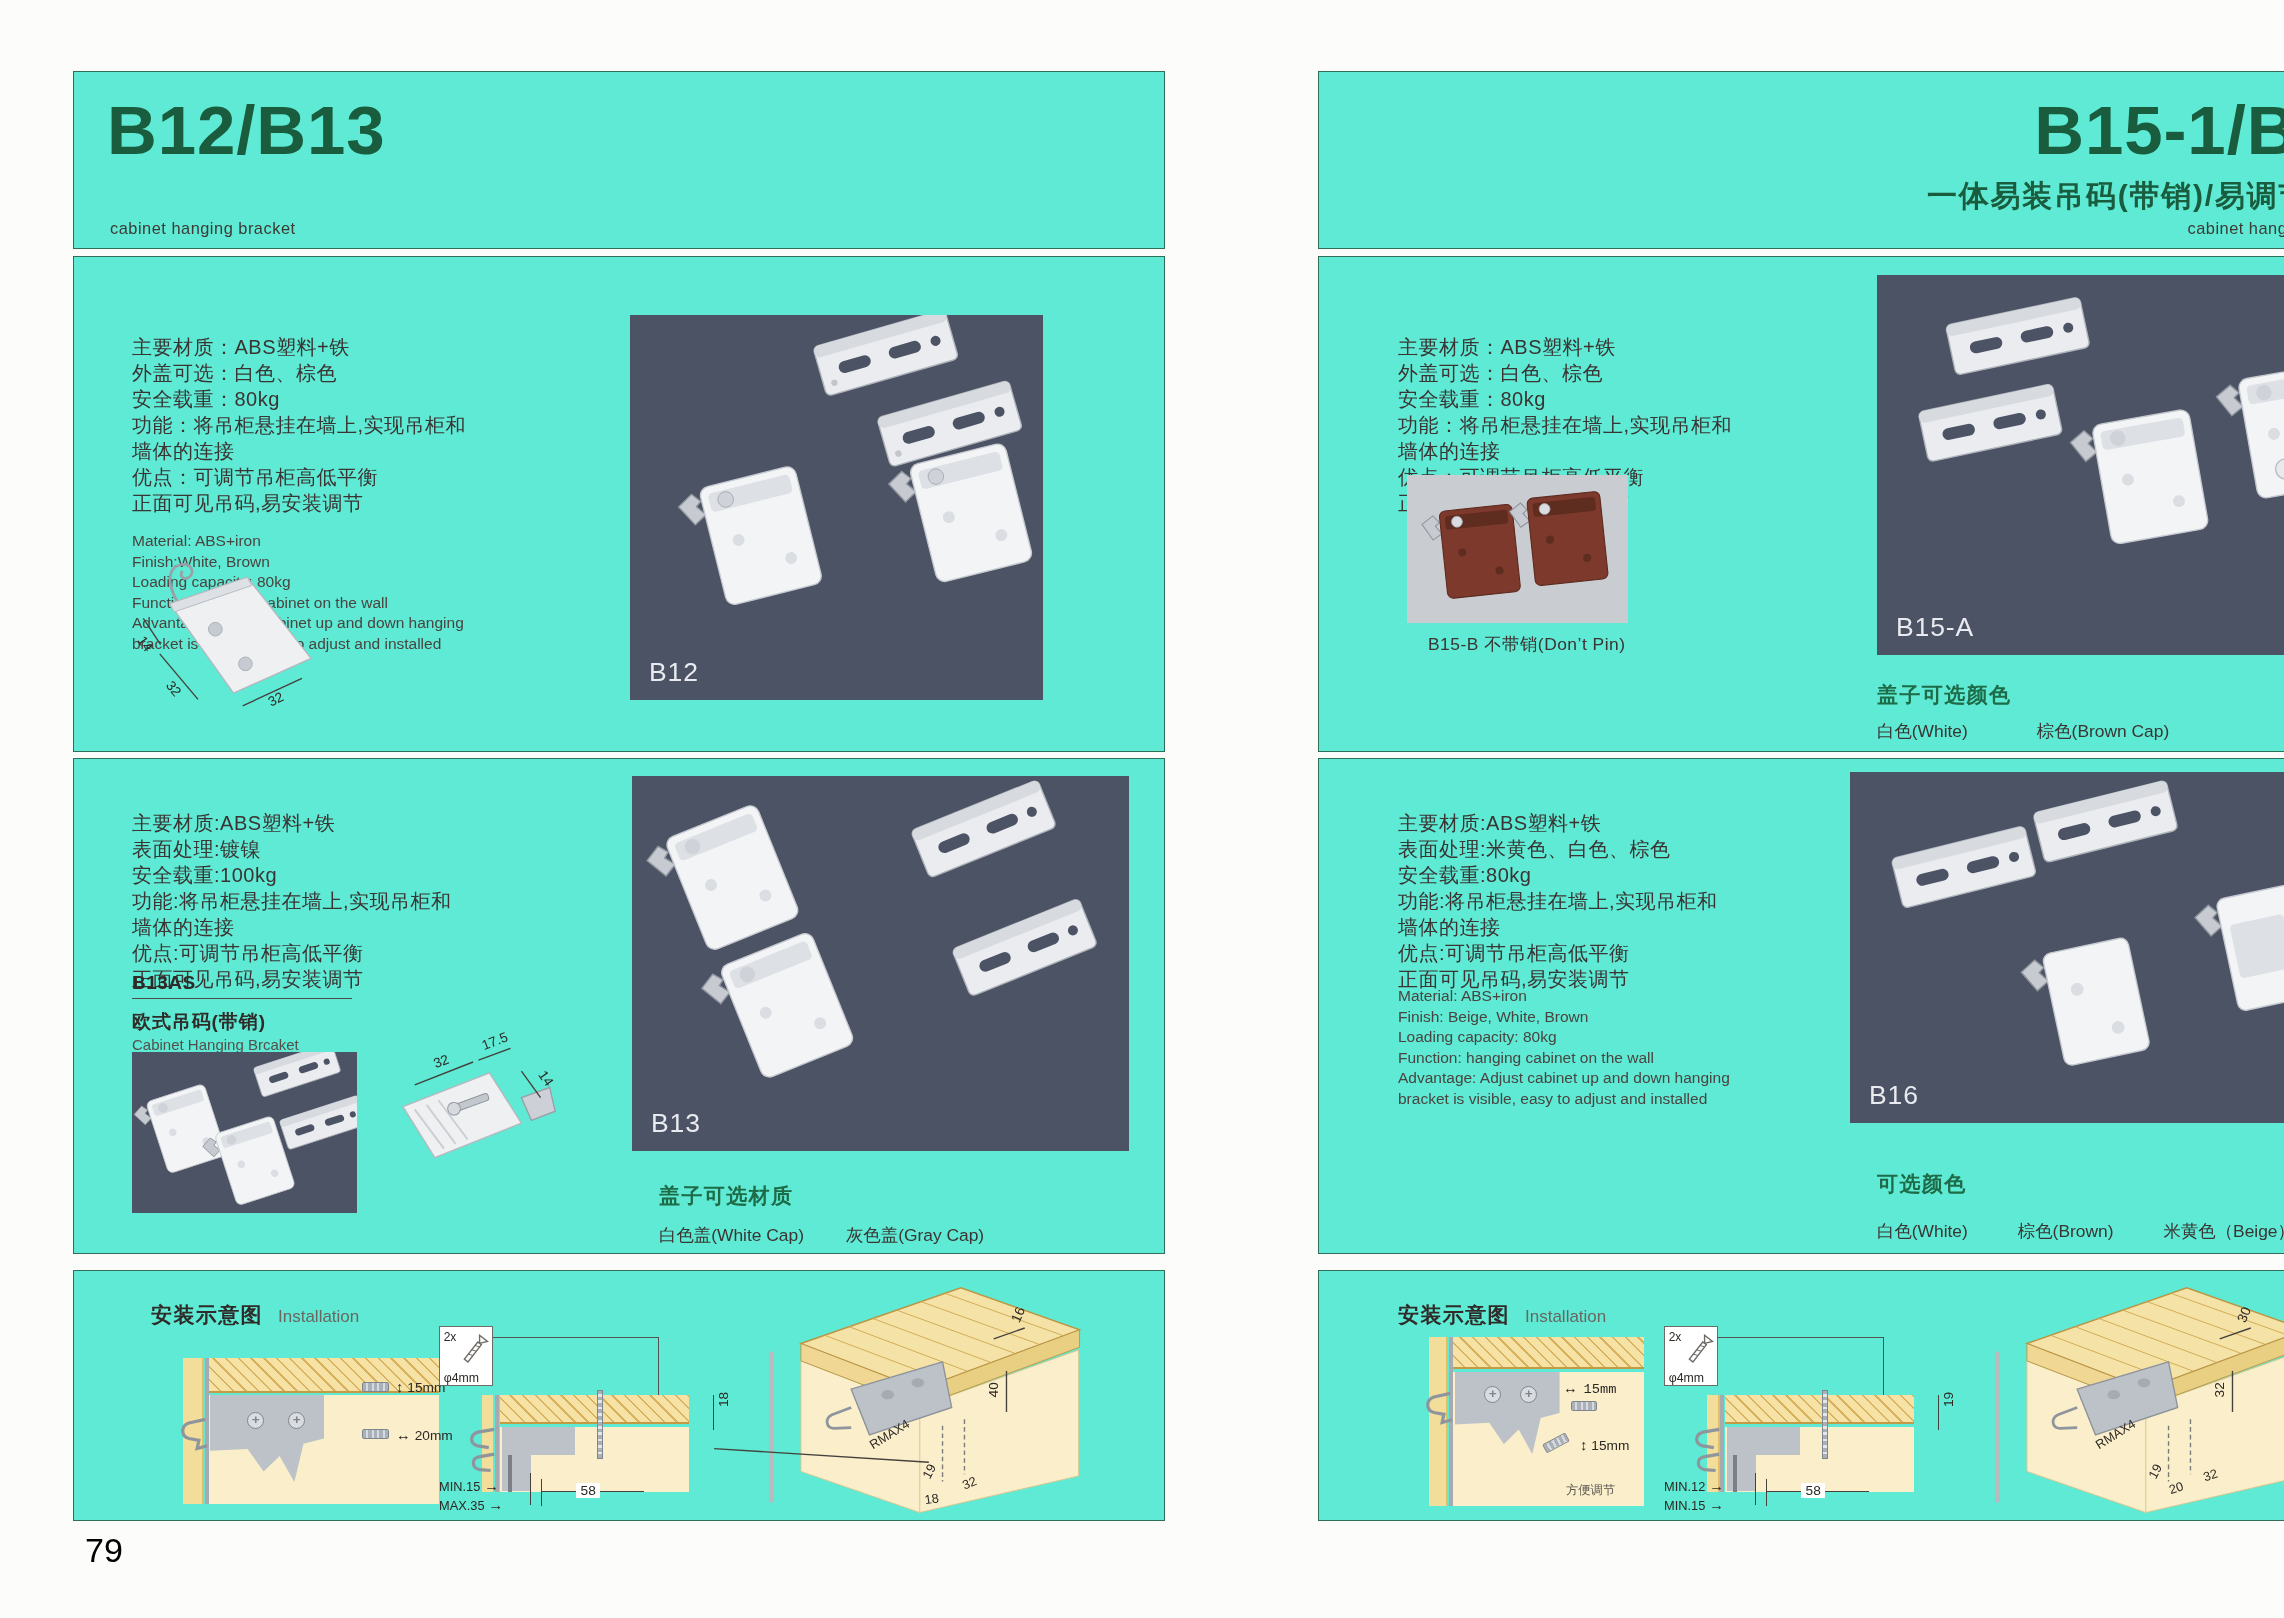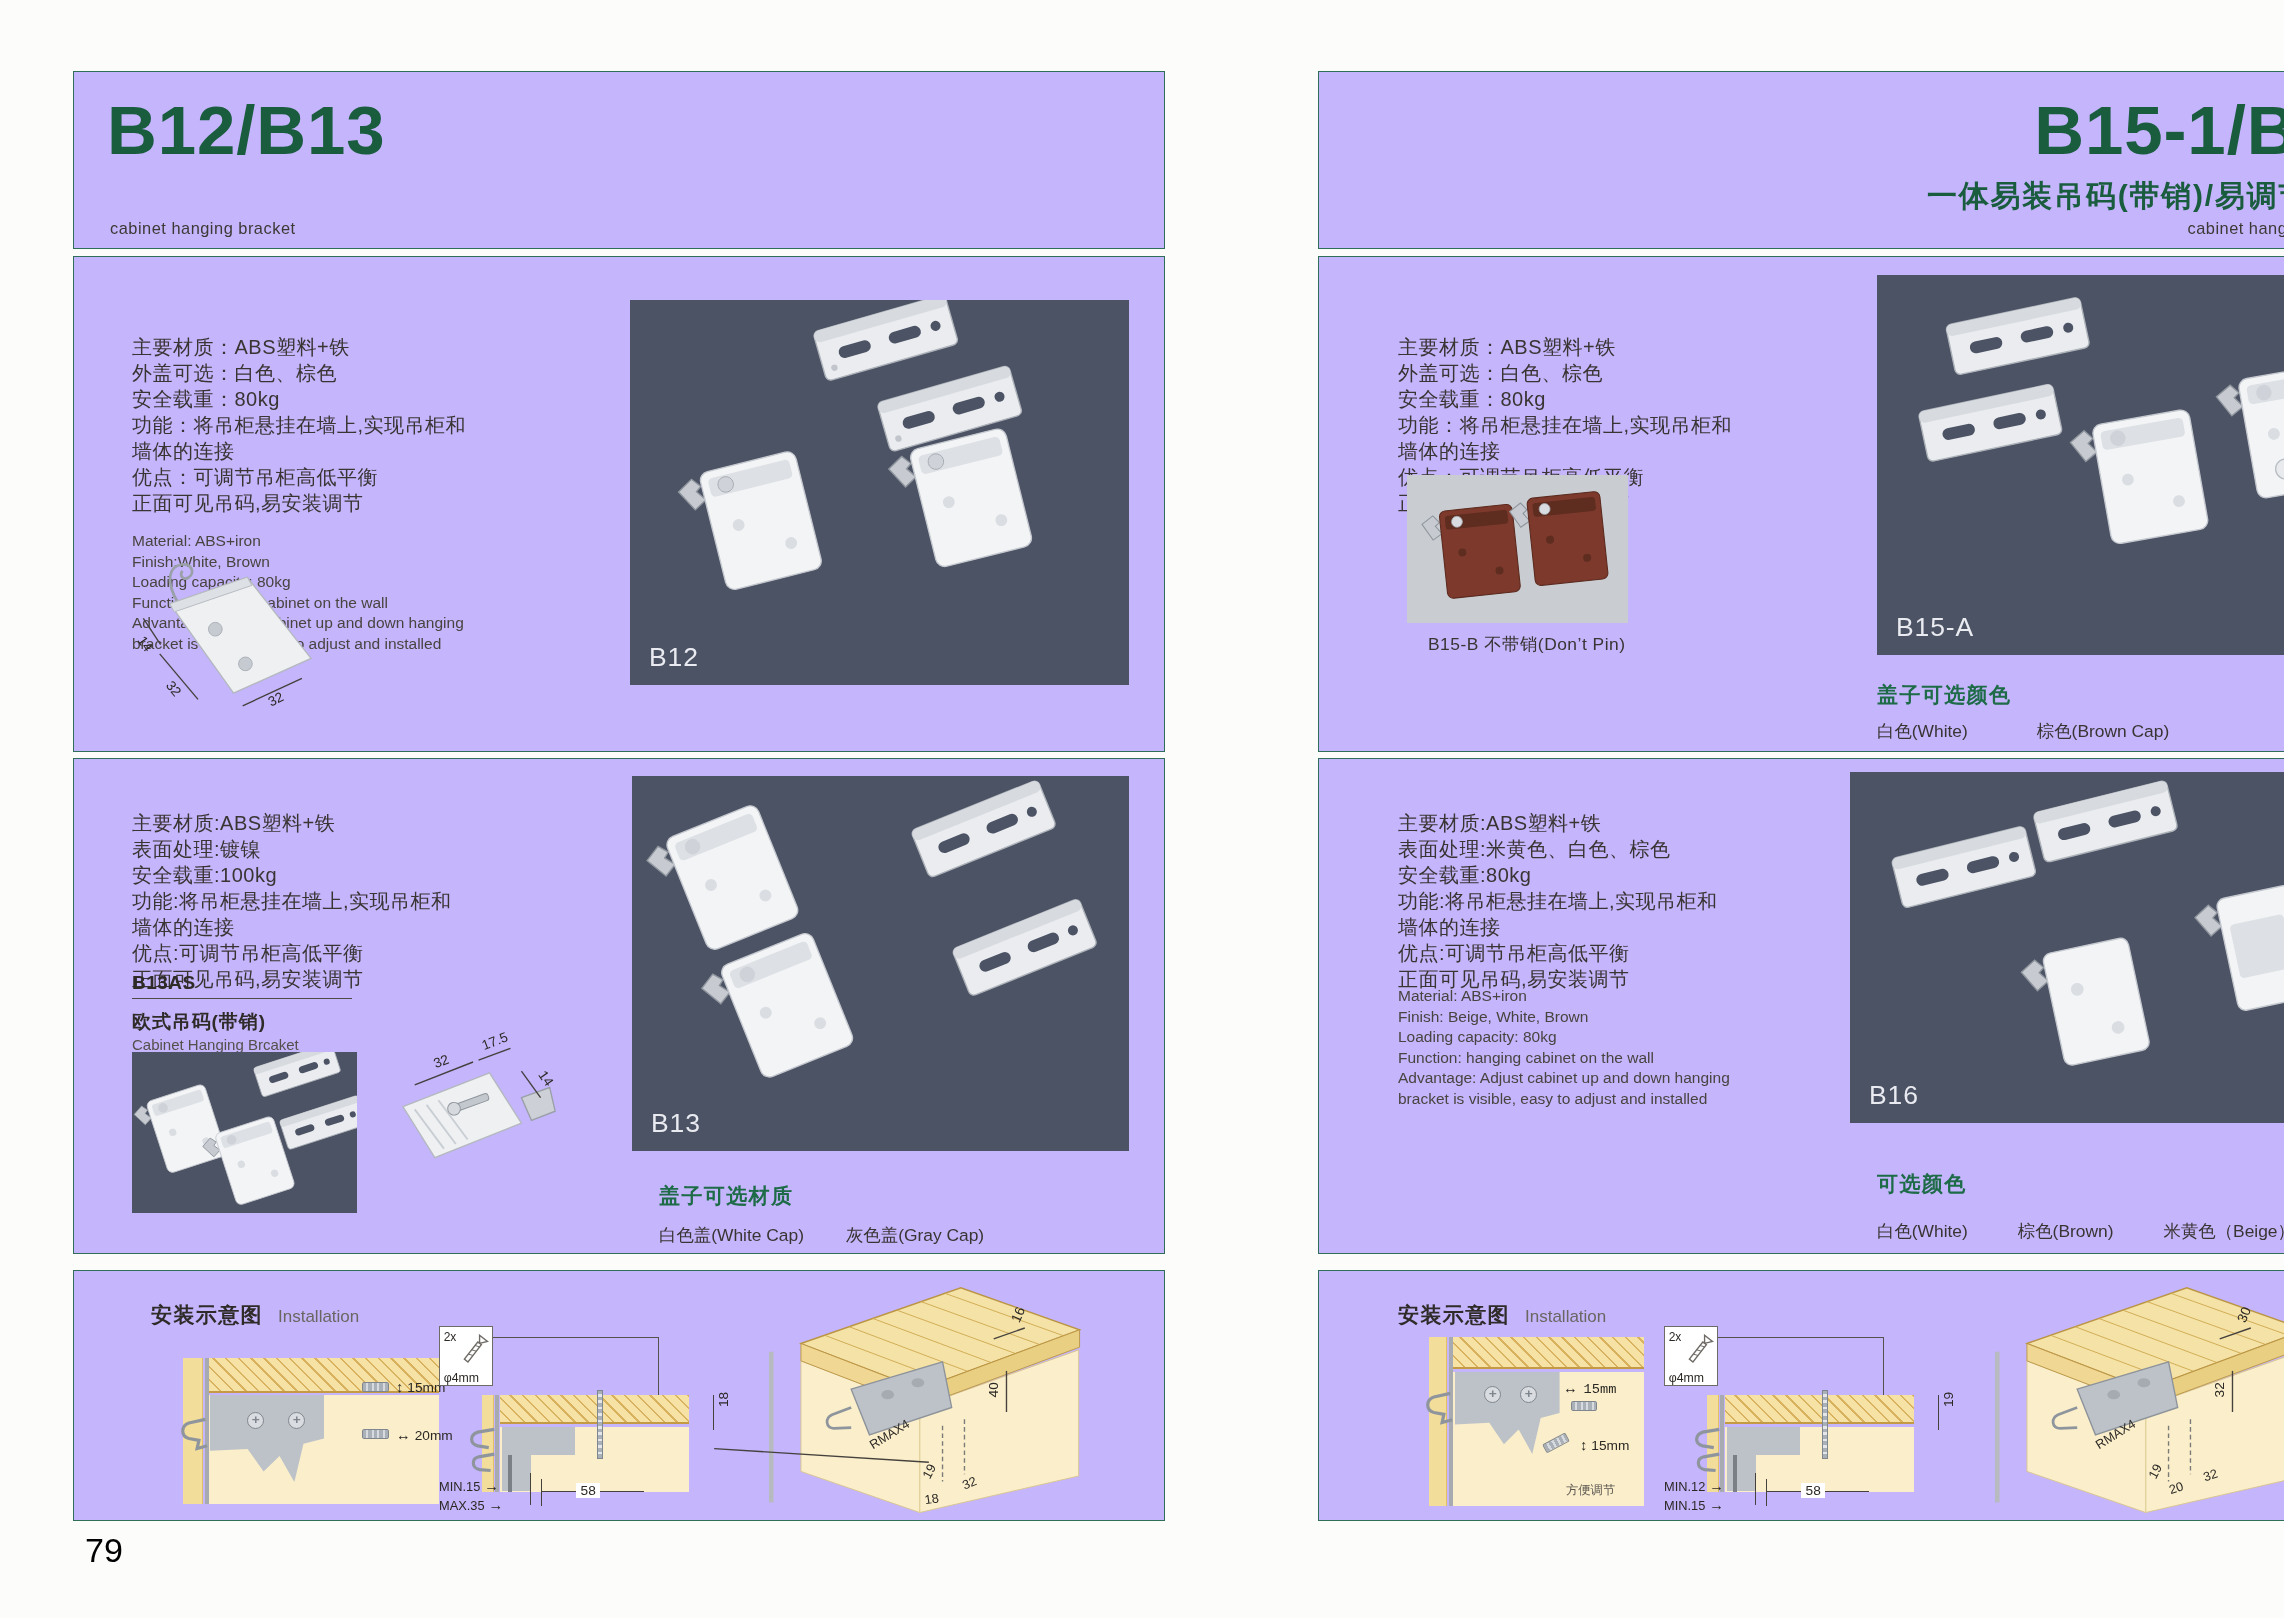--- a/index.html
+++ b/index.html
@@ -3,21 +3,21 @@
 <meta charset="utf-8">
 <style>
   *{margin:0;padding:0;box-sizing:border-box;}
   :root{
     --green:#1a5c3e; --hgreen:#1e6b47; --border:#2f6e58;
     --dark:#4c5365; --ink:#3a3433;
   }
   body{font-family:"Liberation Sans",sans-serif;background:#ffffff;}
   #canvas{position:relative;width:2482px;height:1618px;background:#fcfcfb;overflow:hidden;}
   .abs{position:absolute;}
-  .box{position:absolute;border:1.4px solid var(--border);background:#c4b5fd;}
+  .box{position:absolute;border:1.4px solid var(--border);background:#5eead4;}
   .code{font-size:69px;font-weight:800;color:var(--green);letter-spacing:0.9px;white-space:nowrap;}
   .subcn{font-size:30px;font-weight:700;color:var(--green);letter-spacing:1.8px;white-space:nowrap;}
   .suben{font-size:16.4px;color:#3d3935;letter-spacing:0.5px;white-space:nowrap;}
   .cnline{font-size:20px;line-height:26px;color:var(--ink);letter-spacing:0.5px;white-space:nowrap;}
   .enline{font-size:15.5px;line-height:20.6px;color:#4a4440;white-space:nowrap;}
   .photo{position:absolute;background:var(--dark);overflow:hidden;}
   .photo-light{position:absolute;background:#c9cdd1;overflow:hidden;}
   .plabel{position:absolute;left:19px;bottom:12px;font-size:26.5px;color:#e9ebf0;letter-spacing:0.9px;}
   .opt-title{font-size:21px;font-weight:700;color:var(--hgreen);letter-spacing:1.4px;white-space:nowrap;}
   .optline{font-size:17.4px;color:var(--ink);white-space:nowrap;}
@@ -82,21 +82,21 @@
       <circle cx="250" cy="176" r="15" fill="#c6cbd1" stroke="#a8adb4" stroke-width="2"></circle>
       <circle cx="316" cy="252" r="15" fill="#c6cbd1" stroke="#a8adb4" stroke-width="2"></circle>
       <line x1="92" y1="152" x2="130" y2="210" stroke="#45413d" stroke-width="3"></line>
       <line x1="128" y1="230" x2="212" y2="330" stroke="#45413d" stroke-width="3"></line>
       <line x1="310" y1="344" x2="440" y2="284" stroke="#45413d" stroke-width="3"></line>
       <text x="78" y="200" font-size="30" fill="#2c2925" transform="rotate(55 78 200)">14</text>
       <text x="140" y="300" font-size="30" fill="#2c2925" transform="rotate(50 140 300)">32</text>
       <text x="372" y="346" font-size="30" fill="#2c2925" transform="rotate(-26 372 346)">32</text>
     </svg>
 
-    <div class="photo" style="left:556px;top:43px;width:499px;height:385px;">
+    <div class="photo" style="left:556px;top:58px;width:413px;height:385px;">
       <svg width="499" height="385" viewBox="0 0 1092 842">
         <g transform="translate(400,70) rotate(-16)">
           <rect width="300" height="112" rx="12" fill="#eaecef" stroke="#aeb3ba" stroke-width="3"></rect>
             <rect width="300" height="26" rx="12" fill="#d7dbdf"></rect>
           <rect x="42" y="48" width="72" height="26" rx="13" fill="#4c5365"></rect>
             <rect x="156" y="48" width="72" height="26" rx="13" fill="#4c5365"></rect>
           <circle cx="262" cy="61" r="11" fill="#4c5365"></circle>
             <circle cx="24" cy="88" r="7" fill="#c2c6cc"></circle>
         </g>
         <g transform="translate(540,225) rotate(-16)">

